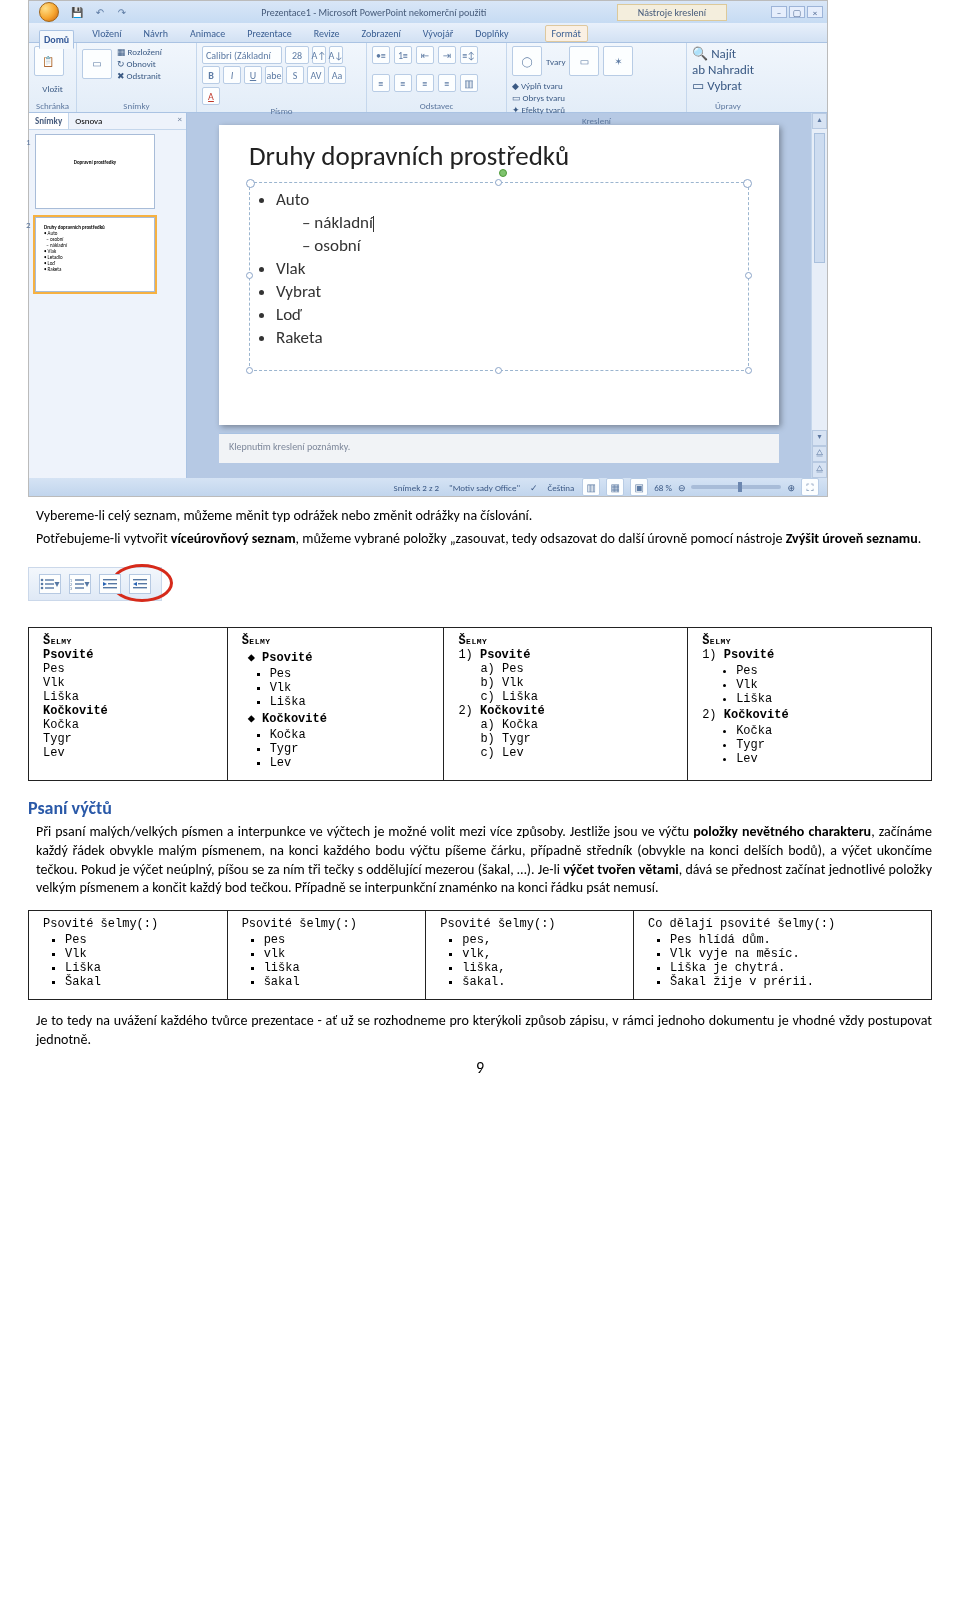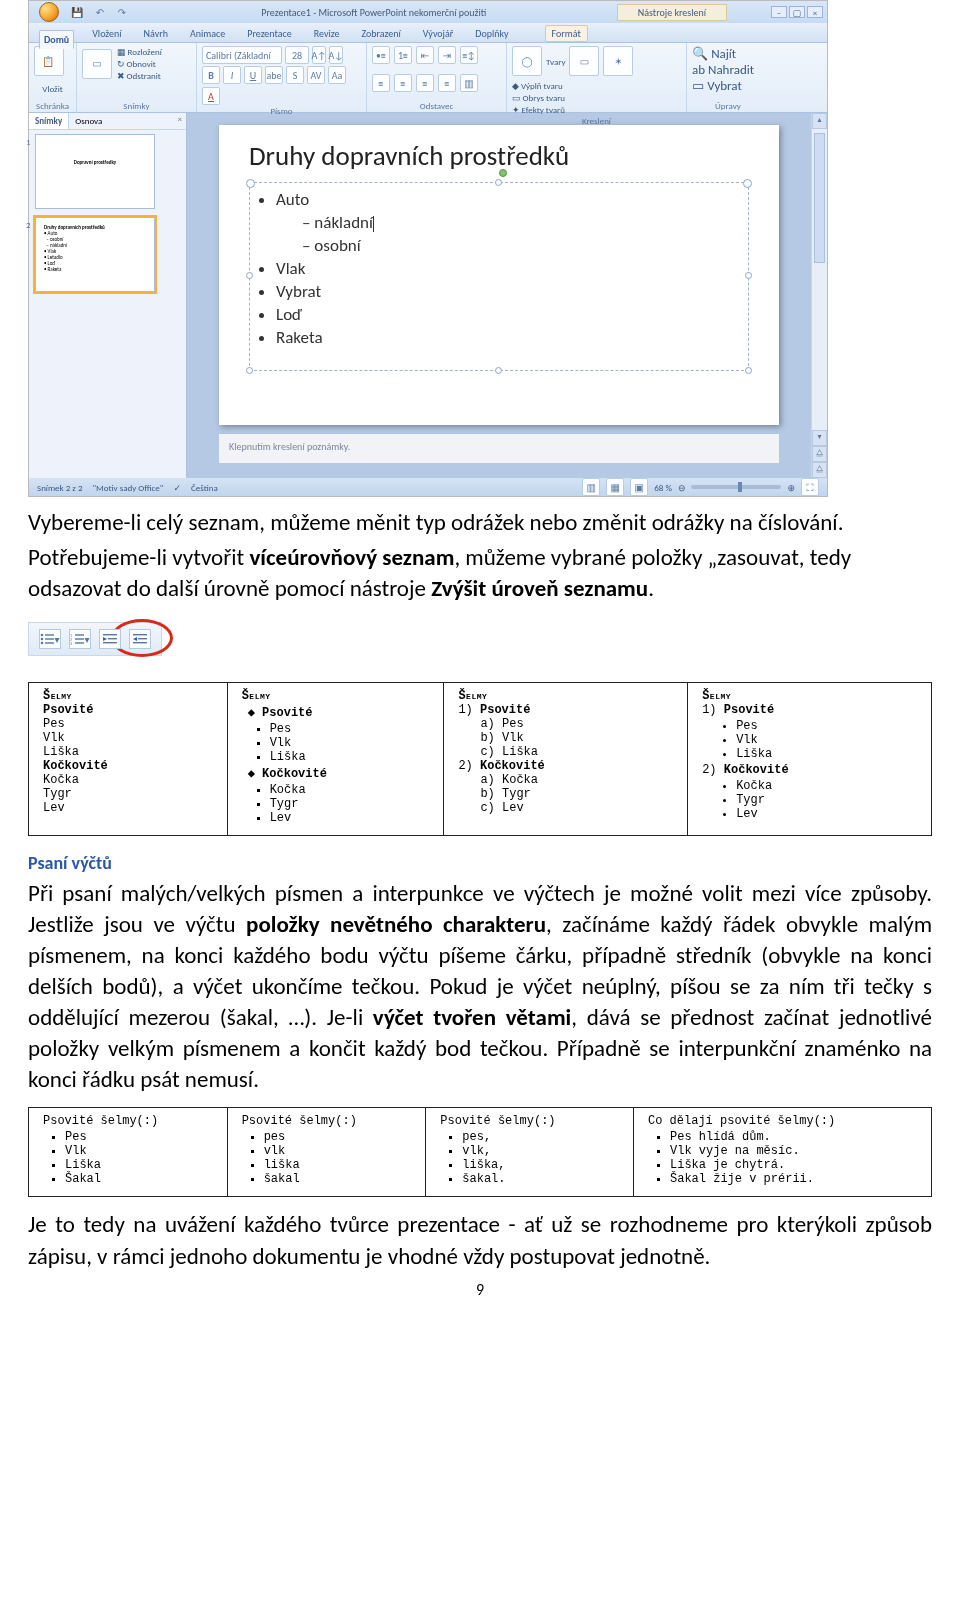--- a/index.html
+++ b/index.html
@@ -40,26 +40,26 @@
   .textbox::before, .textbox::after { content:""; position:absolute; width:7px; height:7px; border:1px solid #8aa4c8; background:#fff; border-radius:50%; }
   .textbox::before { left:-4px; top:-4px; }
   .textbox::after { right:-4px; top:-4px; }
   .tb-handle { position:absolute; width:7px; height:7px; border:1px solid #8aa4c8; background:#fff; border-radius:50%; }
   .slide .bul > li { font-size:17px; line-height:1.35; color:#333; }
   .slide ul { margin:0; padding-left:22px; }
   .slide ul ul { list-style:none; padding-left:26px; }
   .slide ul ul li::before { content:"– "; }
   .rot-handle { position:absolute; top:-14px; left:50%; width:8px; height:8px; background:#7fc36e; border:1px solid #4d9a38; border-radius:50%; }
   .notes { background:#f1f3f6; border-top:1px solid #aac3e3; height:30px; width:560px; margin: 8px auto 0; font-size:10px; color:#7d879a; padding:6px 10px; text-align:left; }
-  .statusbar { height:18px; background: linear-gradient(#d5e3f4,#c1d5ed); font-size:9px; color:#3c5985; display:flex; align-items:center; padding:0 8px; gap:8px; justify-content:space-between; }
+  .statusbar { height:18px; background: linear-gradient(#d5e3f4,#c1d5ed); font-size:9px; color:#3c5985; display:flex; align-items:center; padding:0 8px; gap:8px; justify-content:flex-end; }
   .statusbar .sright { display:flex; gap:6px; align-items:center; }
   .zoom-slider { width:90px; height:4px; background:#a8bcd8; position:relative; border-radius:2px; }
   .zoom-slider::after { content:""; position:absolute; top:-3px; left:52%; width:4px; height:10px; background:#6c87b0; }
   
-  .bodytext { font-size: 23px; line-height: 1.35; }
+  .bodytext { font-size: 14px; line-height: 1.35; margin-left: 8px; }
   .bodytext p { margin: 4px 0; }
   .bodytext b { font-weight: bold; }
   
   .indent-snip { margin:14px 0; display:inline-block; border:1px solid #cbd8ea; background:linear-gradient(#f3f7fc,#dfe9f6); padding:6px 10px; position:relative; }
   .indent-snip .row { display:flex; gap:8px; }
   .ibtn { width:22px; height:20px; background:#fdfefe; border:1px solid #b6c9e2; display:flex; align-items:center; justify-content:center; font-size:10px; color:#5678a4; position:relative; }
   .ibtn svg { width:14px; height:12px; }
   .red-circle { position:absolute; border:3px solid #d62a1a; border-radius:50%; width:62px; height:38px; left:82px; top:-4px; }
   
   .extable { border:1px solid #222; border-collapse:collapse; width:100%; margin:12px 0; font-family: "Times New Roman", serif; }

